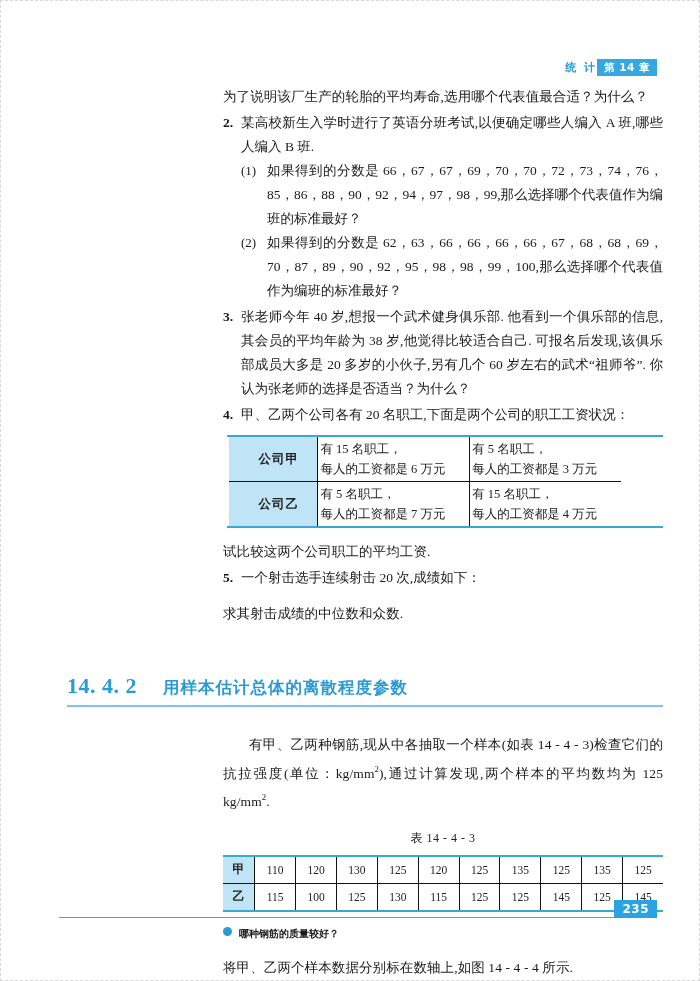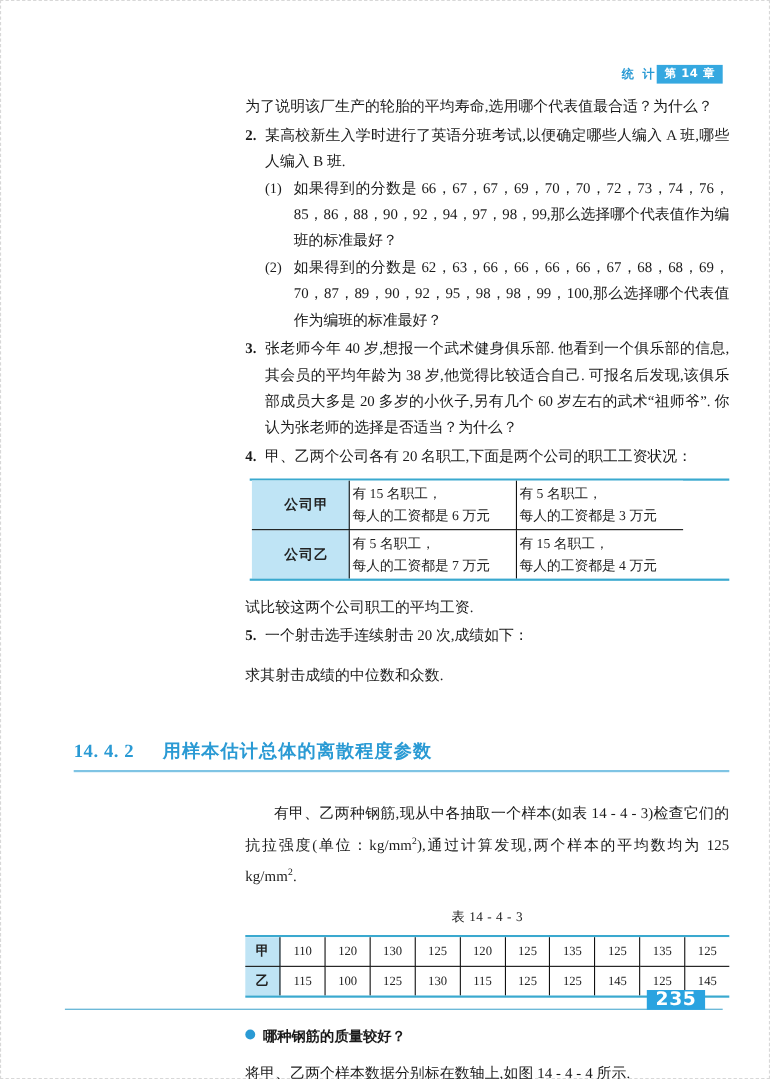--- a/index.html
+++ b/index.html
@@ -186,45 +186,45 @@
   }
   .section-head {
     display: flex;
     align-items: baseline;
     color: #2a9ad4;
     padding-bottom: 6px;
   }
   .section-num {
     font-family: "Liberation Serif", serif;
     font-weight: bold;
-    font-size: 17px;
+    font-size: 22px;
     letter-spacing: 0.5px;
     margin-top: 36px;
   }
   .section-title {
     font-family: "DejaVu Sans", "Liberation Sans", sans-serif;
     font-weight: bold;
     font-size: 16.5px;
     margin-left: 26px;
     letter-spacing: 1px;
   }
   .section-rule {
     height: 1.5px;
     background: #7fc4e4;
     width: 100%;
   }
 
   
   .bullet-q {
     display: flex;
     align-items: baseline;
-    font-size: 13px;
-    line-height: 24px;
-    font-weight: bold;
-    margin-top: 23px;
+    font-size: 10px;
+    line-height: 24px;
+    font-weight: bold;
+    margin-top: 10px;
   }
   .bullet-dot {
     width: 9px; height: 9px;
     border-radius: 50%;
     background: #2a9ad4;
     margin-right: 7px;
     flex: 0 0 auto;
     position: relative;
     top: -1px;
   }
@@ -240,27 +240,27 @@
   .footer-rule {
     position: absolute;
     left: 0;
     right: 0;
     bottom: 0;
     height: 1.5px;
     background: #4aa8cf;
   }
   .page-badge {
     position: absolute;
-    right: 16px;
+    right: 0;
     bottom: 0;
     background: #2aa3e0;
     color: #fff;
     font-family: "DejaVu Sans", "Liberation Sans", sans-serif;
     font-weight: bold;
-    font-size: 17px;
+    font-size: 12px;
     line-height: 18px;
     padding: 0 8px;
     letter-spacing: 0.5px;
   }
 
   sup { font-size: 0.65em; vertical-align: super; }
 </style>
 </head>
 <body>
 

